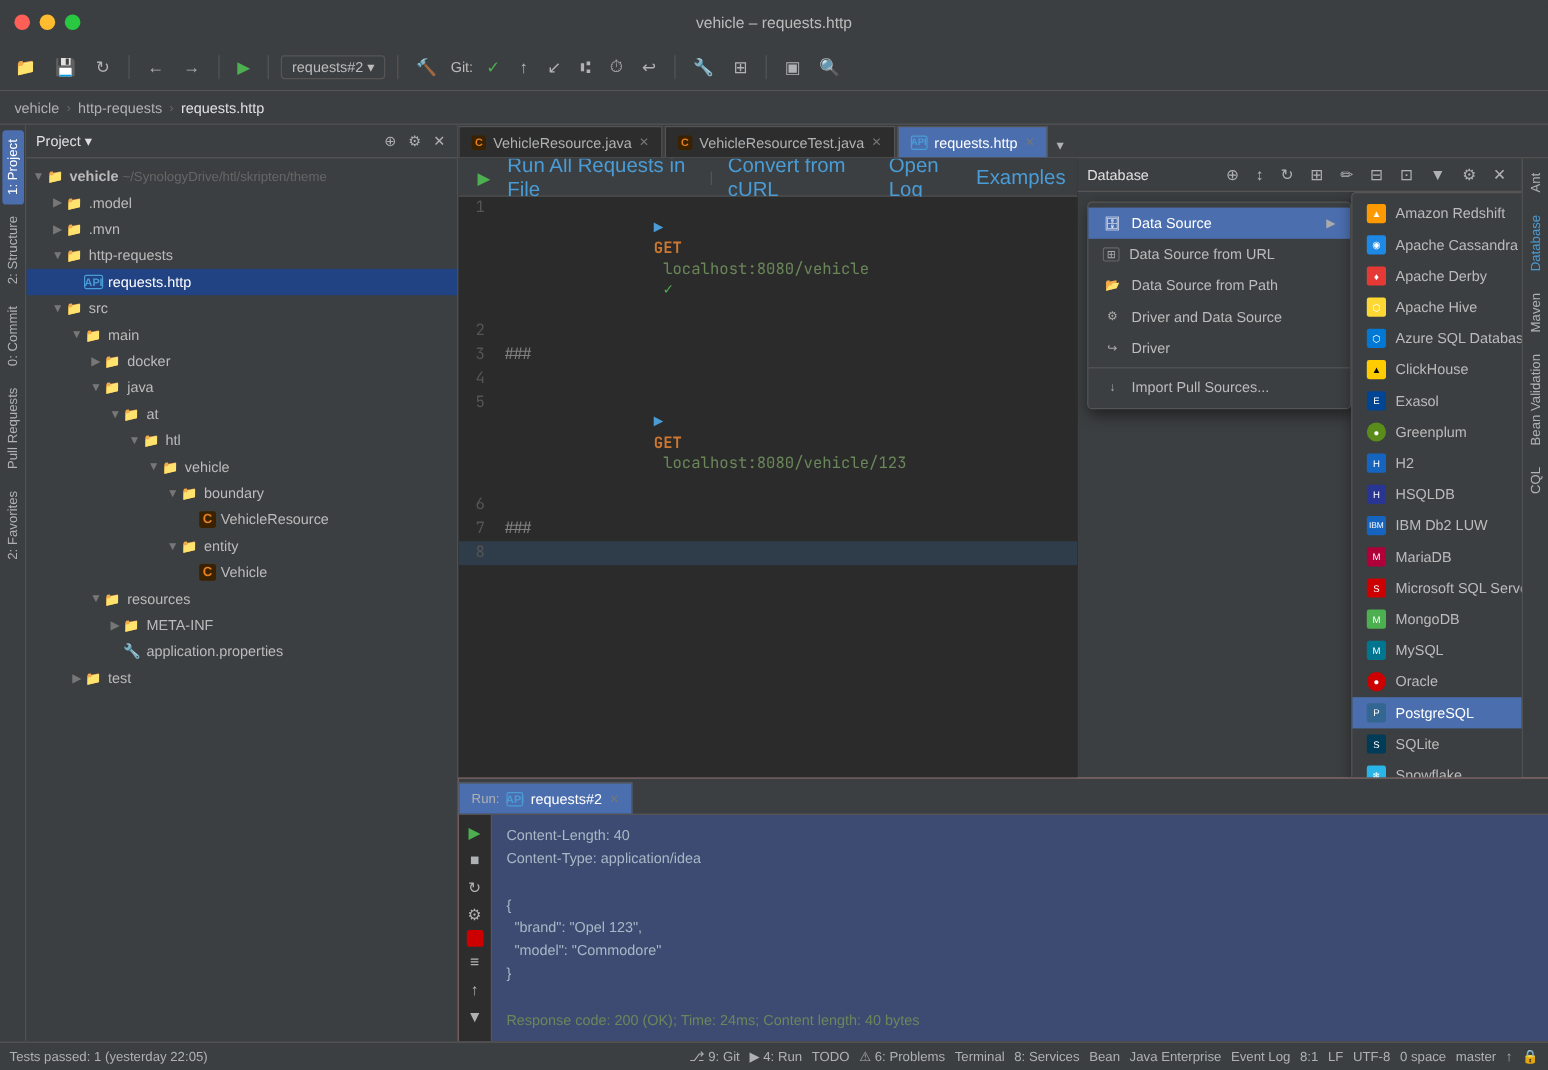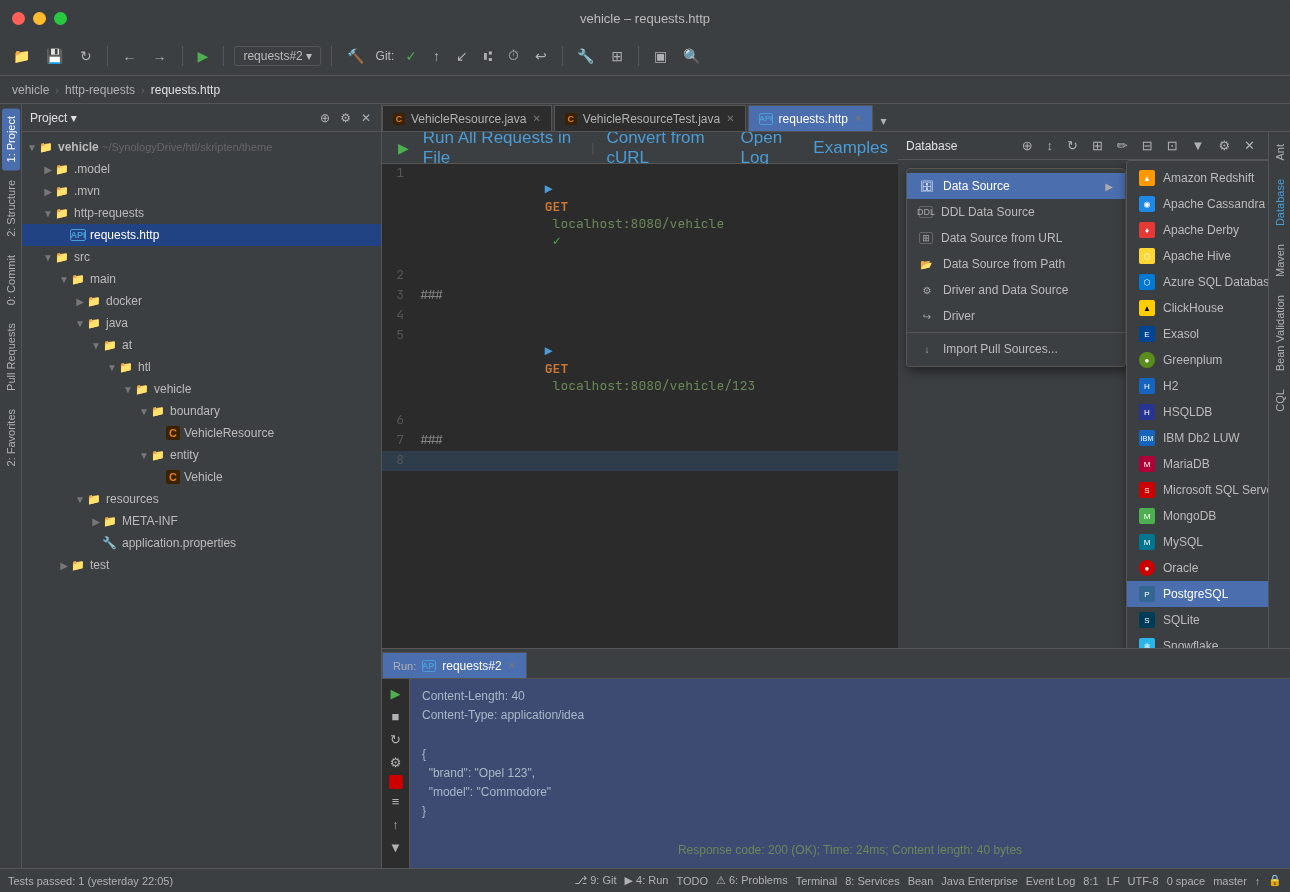--- a/index.html
+++ b/index.html
@@ -577,21 +577,21 @@
 
     .green-btn { color: #4caf50 !important; }
 
     .line-highlight {
       background: #2f3c4a;
     }
 
     .bottom-code {
       line-height: 1.6;
     }
-    .response-line { color: #6a8759; text-align: center; }
+    .response-line { color: #6a8759; }
 
     .db-panel-wrapper {
       display: flex;
       flex-direction: column;
       width: 370px;
       flex-shrink: 0;
     }
   </style>
 </head>
 <body>
@@ -961,24 +961,20 @@
 
           <div style="position:relative; flex:1; overflow:hidden;">
 
             <div class="context-menu" style="left:8px; top:8px;">
               <div class="menu-item highlighted">
                 <span class="menu-item-icon">🗄</span>
                 <span>Data Source</span>
                 <span class="menu-arrow">▶</span>
               </div>
               <div class="menu-item">
-                <span class="menu-item-icon" style="font-size:9px; color:#aaa; border:1px solid #666; border-radius:2px; width:14px; height:12px; display:inline-flex; align-items:center; justify-content:center;">DDL</span>
-                <span>DDL Data Source</span>
-              </div>
-              <div class="menu-item">
                 <span class="menu-item-icon" style="font-size:9px; color:#aaa; border:1px solid #666; border-radius:2px; width:14px; height:12px; display:inline-flex; align-items:center; justify-content:center;">⊞</span>
                 <span>Data Source from URL</span>
               </div>
               <div class="menu-item">
                 <span class="menu-item-icon" style="font-size:10px; color:#aaa;">📂</span>
                 <span>Data Source from Path</span>
               </div>
               <div class="menu-item">
                 <span class="menu-item-icon" style="font-size:10px; color:#aaa;">⚙</span>
                 <span>Driver and Data Source</span>

